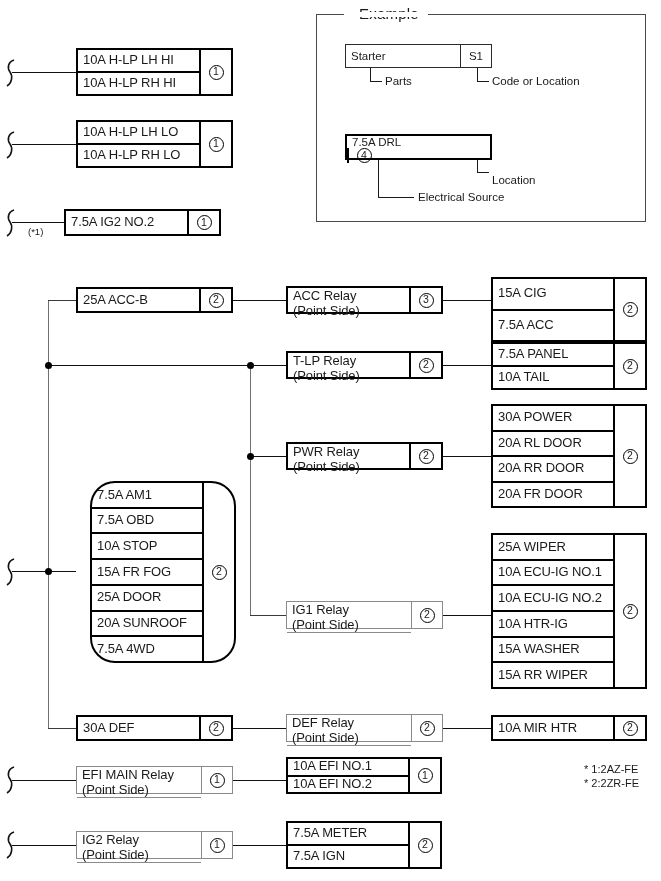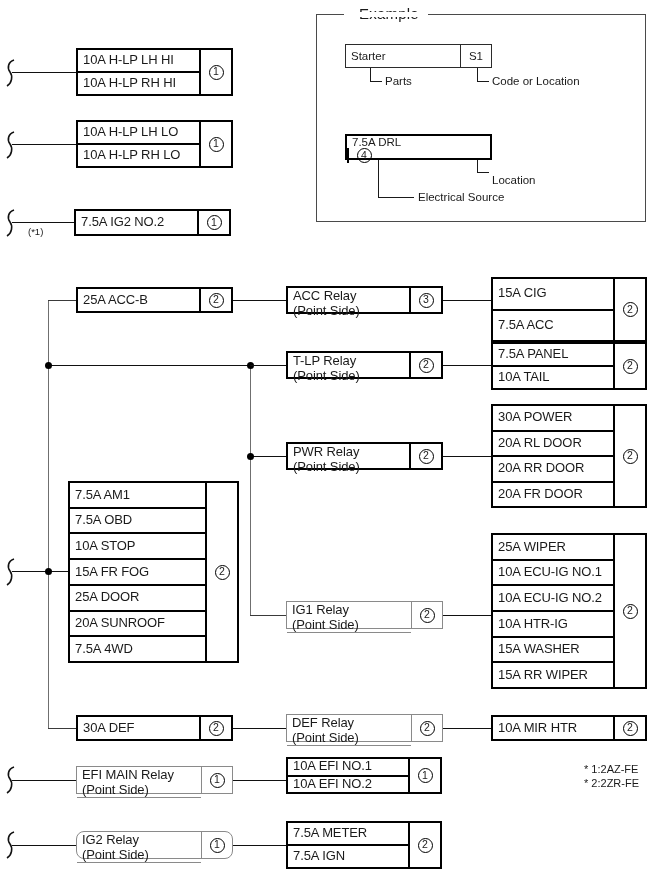--- a/index.html
+++ b/index.html
@@ -187,21 +187,21 @@
       <span class="circnum">1</span>
     </div>
   </div>
 
   <svg class="squig" style="left:4px;top:208px;" viewBox="0 0 14 30">
     <path d="M10 2 C4 4, 3 10, 6 14 C9 18, 8 25, 3 28" fill="none" stroke="#111" stroke-width="1.6"></path>
   </svg>
   <div class="wire-h dark" style="left:12px;top:222px;width:64px;"></div>
   <div class="tiny" style="left:28px;top:226px;">(*1)</div>
 
-  <div class="box" style="left:74px;top:209px;width:157px;height:27px;">
+  <div class="box" style="left:64px;top:209px;width:157px;height:27px;">
     <div class="cells">
       <div class="cell">7.5A IG2 NO.2</div>
     </div>
     <div class="codecell">
       <span class="circnum">1</span>
     </div>
   </div>
 
   <div class="example-panel" style="left:316px;top:14px;width:330px;height:208px;"></div>
   <div class="example-title" style="left:352px;top:5px;">Example</div>
@@ -249,21 +249,21 @@
   <div class="box" style="left:76px;top:287px;width:157px;height:26px;">
     <div class="cells">
       <div class="cell">25A ACC-B</div>
     </div>
     <div class="codecell">
       <span class="circnum">2</span>
     </div>
   </div>
   <div class="wire-h dark" style="left:233px;top:300px;width:53px;"></div>
 
-  <div class="box" style="left:68px;top:481px;width:171px;height:182px;">
+  <div class="box" style="left:90px;top:481px;width:146px;height:182px;border-radius:25px;">
     <div class="cells">
       <div class="cell">7.5A AM1</div>
       <div class="cell">7.5A OBD</div>
       <div class="cell">10A STOP</div>
       <div class="cell">15A FR FOG</div>
       <div class="cell">25A DOOR</div>
       <div class="cell">20A SUNROOF</div>
       <div class="cell">7.5A 4WD</div>
     </div>
     <div class="codecell">
@@ -434,21 +434,21 @@
     <div class="codecell">
       <span class="circnum">1</span>
     </div>
   </div>
 
   <svg class="squig" style="left:4px;top:830px;" viewBox="0 0 14 30">
     <path d="M10 2 C4 4, 3 10, 6 14 C9 18, 8 25, 3 28" fill="none" stroke="#111" stroke-width="1.6"></path>
   </svg>
   <div class="wire-h dark" style="left:12px;top:845px;width:64px;"></div>
 
-  <div class="box thin" style="left:76px;top:831px;width:157px;height:28px;border-radius:8px;">
+  <div class="box thin" style="left:76px;top:831px;width:157px;height:28px;">
     <div class="cells">
       <div class="cell two-line">
         <span>IG2 Relay</span>
         <span class="l2">(Point Side)</span>
       </div>
     </div>
     <div class="codecell">
       <span class="circnum">1</span>
     </div>
   </div>

